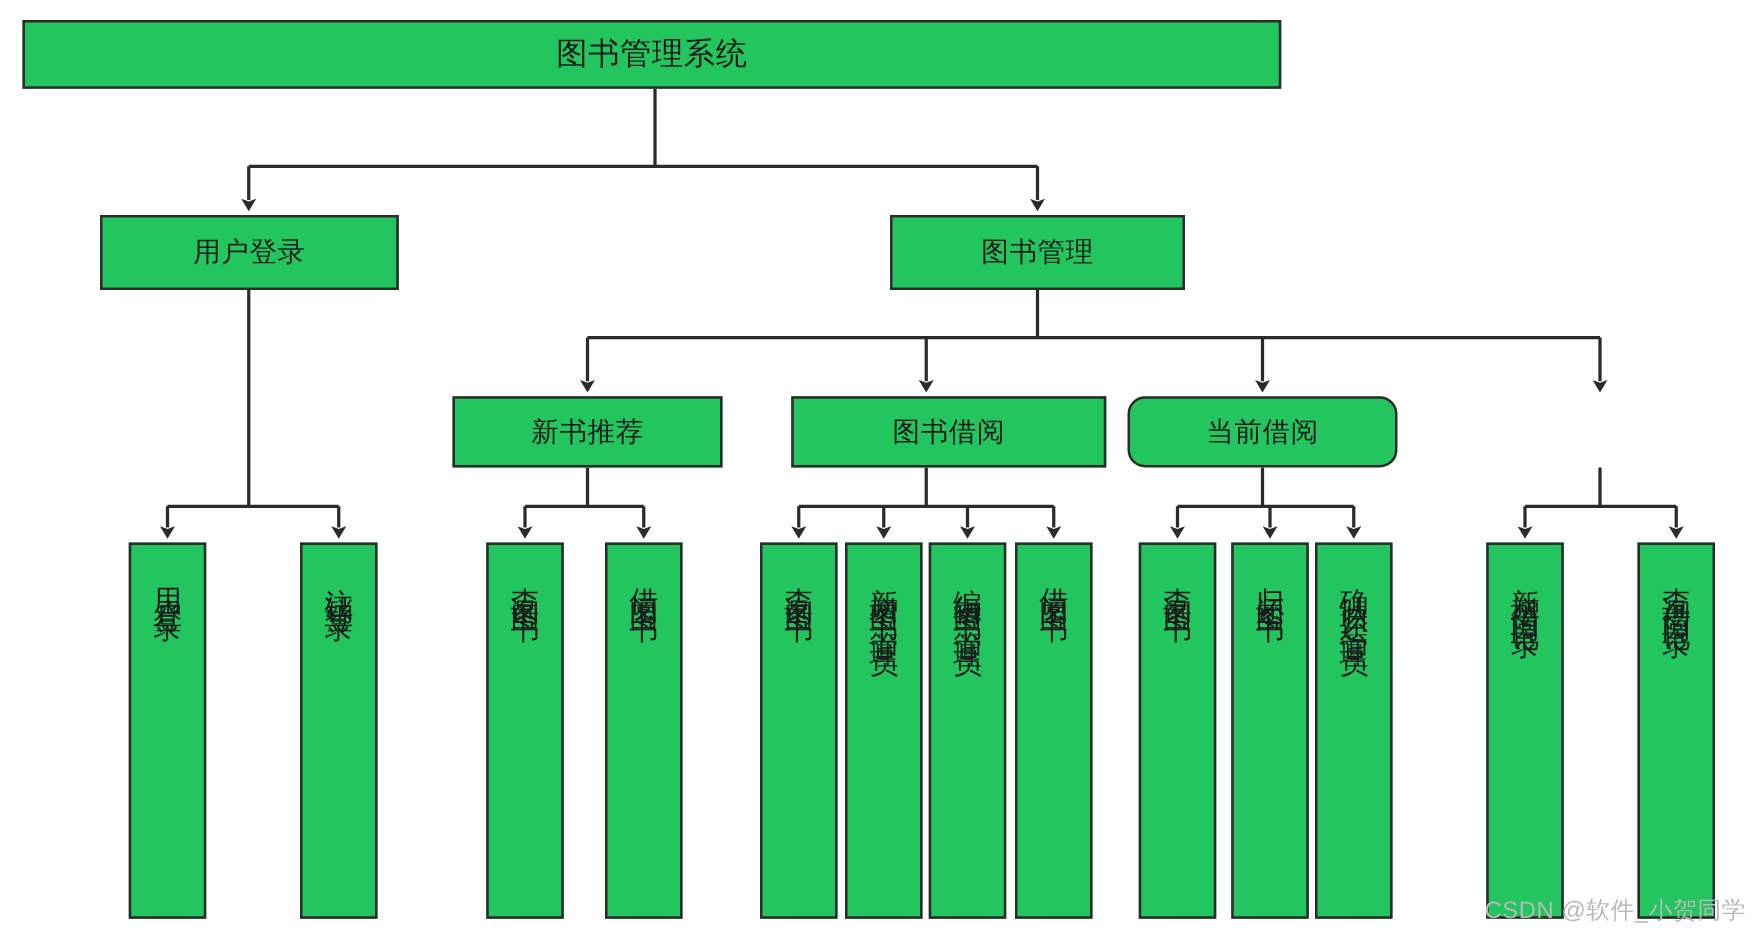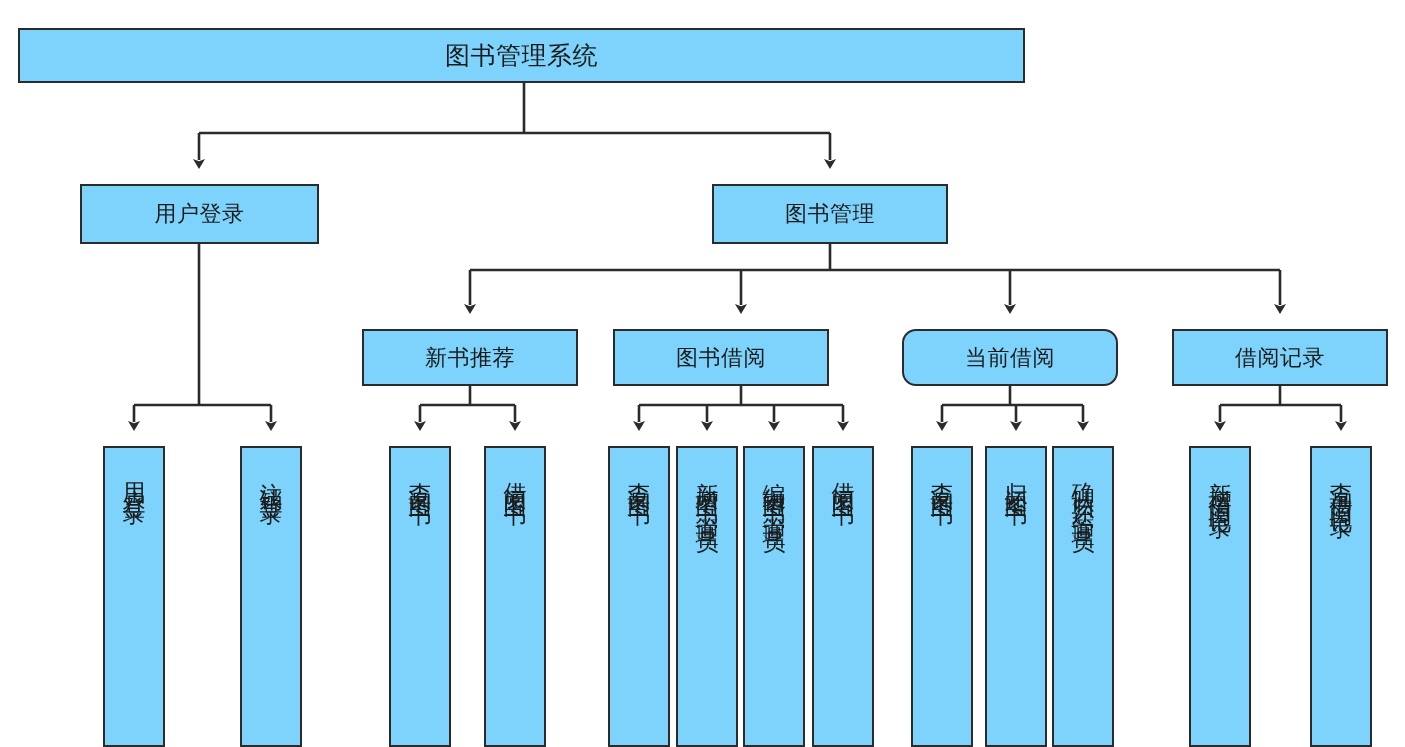--- a/index.html
+++ b/index.html
@@ -20,26 +20,25 @@
     left: 0;
     top: 0;
     width: 1405px;
     height: 747px;
     pointer-events: none;
   }
   .node {
     position: absolute;
     box-sizing: border-box;
     border: 2.5px solid #2b2b2b;
-    background: #7dd3fc;
+    background: #22c55e;
     display: flex;
     align-items: center;
     justify-content: center;
     color: #1b1b1b;
-    margin-top: 12px;
   }
   .node .lbl {
     display: block;
     text-align: center;
     line-height: 1.18;
     letter-spacing: 0.5px;
   }
   
   .node.root { }
   .node.root .lbl { font-size: 25px; }
@@ -124,28 +123,25 @@
   <div class="node branch" style="left: 80px; top: 172px; width: 239px; height: 60px;">
     <span class="lbl">用户登录</span>
   </div>
   <div class="node branch" style="left: 712px; top: 172px; width: 236px; height: 60px; justify-content: center;">
     <span class="lbl">图书管理</span>
   </div>
 
   <div class="node branch" style="left: 362px; top: 317px; width: 216px; height: 57px;">
     <span class="lbl">新书推荐</span>
   </div>
-  <div class="node branch" style="left: 613px; top: 317px; width: 216px; height: 57px;">
+  <div class="node branch" style="left: 633px; top: 317px; width: 252px; height: 57px;">
     <span class="lbl">图书借阅</span>
   </div>
   <div class="node branch" style="left: 902px; top: 317px; width: 216px; height: 57px; border-radius: 14px;">
     <span class="lbl">当前借阅</span>
-  </div>
-  <div class="node branch" style="left: 1172px; top: 317px; width: 216px; height: 57px;">
-    <span class="lbl">借阅记录</span>
   </div>
 
   <div class="node leaf" style="left: 103px; top: 434px; width: 62px; height: 301px;">
     <span class="lbl">用户登录</span>
   </div>
   <div class="node leaf" style="left: 240px; top: 434px; width: 62px; height: 301px;">
     <span class="lbl">注销登录</span>
   </div>
   <div class="node leaf" style="left: 389px; top: 434px; width: 62px; height: 301px;">
     <span class="lbl">查询图书</span>
@@ -174,14 +170,15 @@
   <div class="node leaf" style="left: 1052px; top: 434px; width: 62px; height: 301px;">
     <span class="lbl">确认归还（管理员）</span>
   </div>
   <div class="node leaf" style="left: 1189px; top: 434px; width: 62px; height: 301px;">
     <span class="lbl">新增借阅记录</span>
   </div>
   <div class="node leaf" style="left: 1310px; top: 434px; width: 62px; height: 301px;">
     <span class="lbl">查询借阅记录</span>
   </div>
 
+  <div class="watermark">CSDN @软件_小贺同学</div>
 
 </div>
 
 </body></html>

